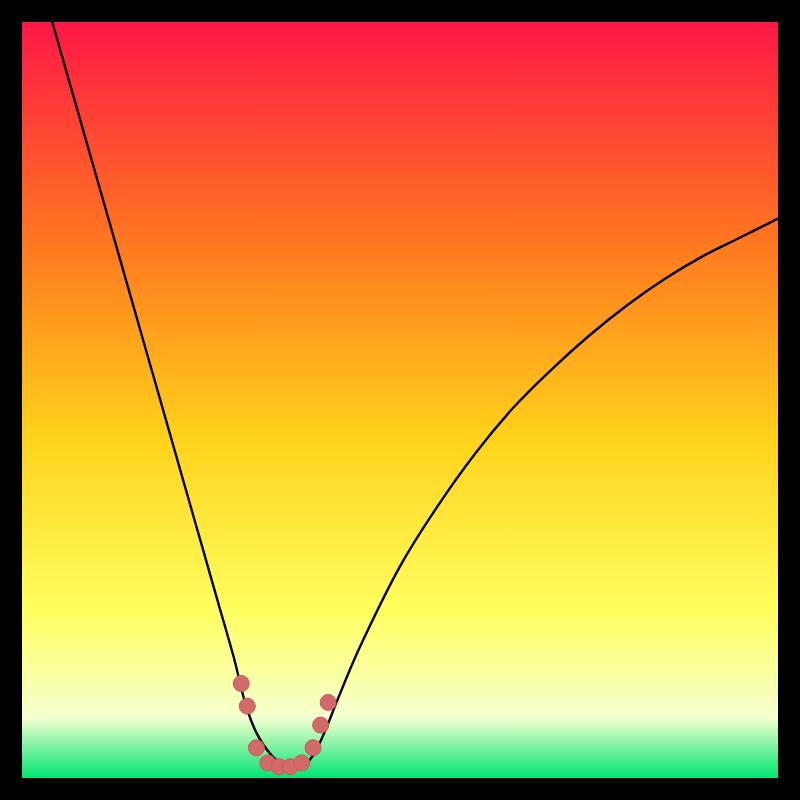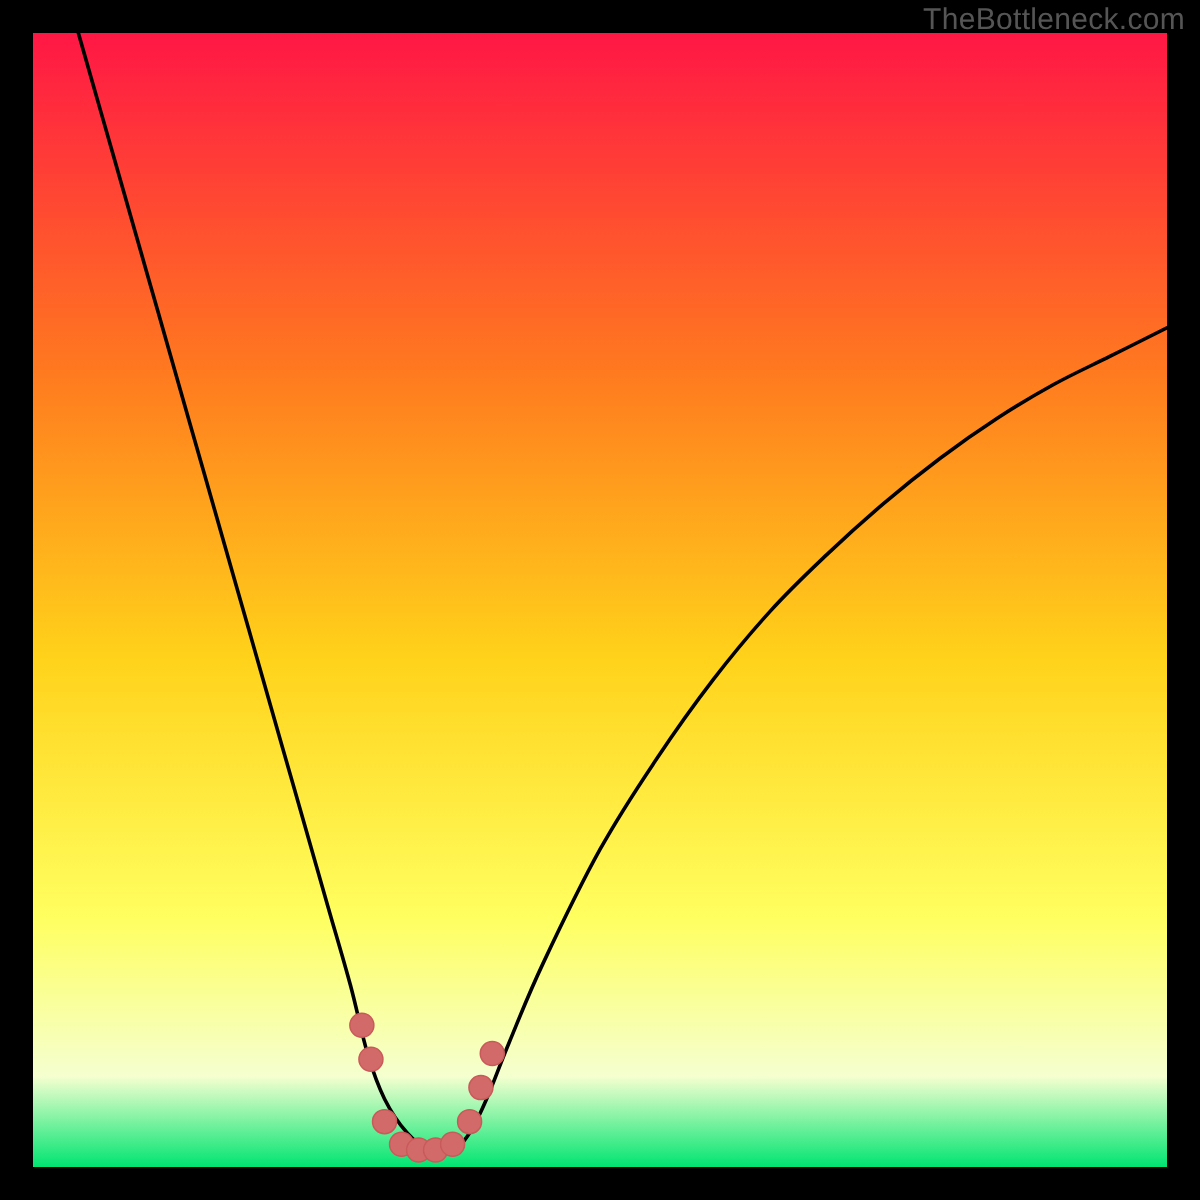--- a/index.html
+++ b/index.html
@@ -37,21 +37,20 @@
     color: #555;
     font-size: 20px;
     letter-spacing: 0.2px;
     font-weight: 400;
   }
 </style>
 </head>
 <body>
 
 <div class="frame">
-  <div class="watermark">TheBottleneck.com</div>
 
   <div class="plot">
     <svg viewBox="0 0 756 756">
       <defs>
         <linearGradient id="bg-grad" x1="0" y1="0" x2="0" y2="1">
           <stop offset="0" stop-color="#ff1745"></stop>
           <stop offset="0.30" stop-color="#ff7a1f"></stop>
           <stop offset="0.55" stop-color="#ffd21a"></stop>
           <stop offset="0.78" stop-color="#ffff60"></stop>
           <stop offset="0.92" stop-color="#f5ffd0"></stop>

